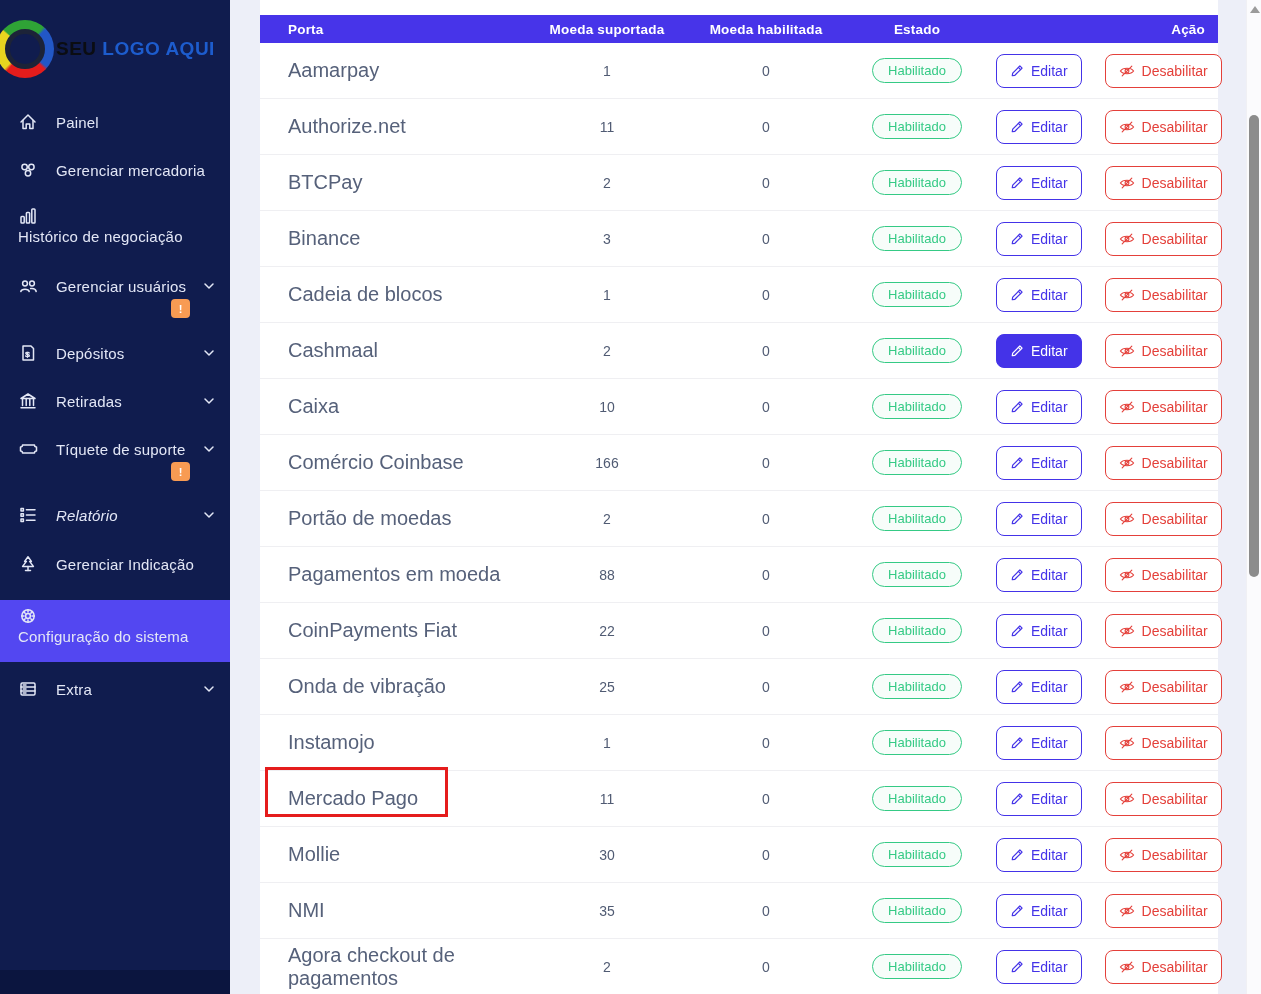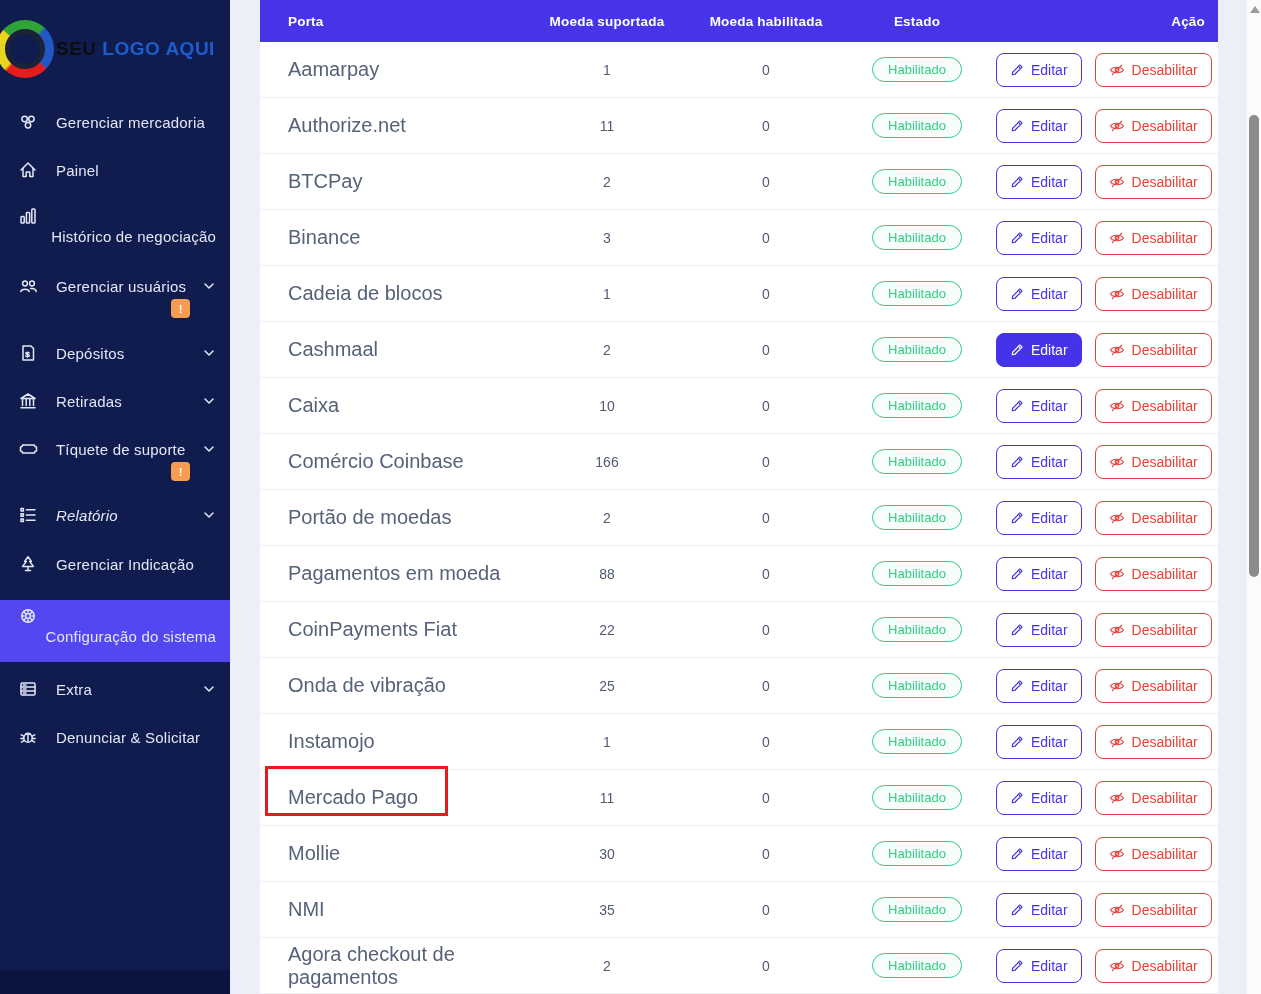--- a/index.html
+++ b/index.html
@@ -36,37 +36,37 @@
 
   .menu { padding-top:12px; }
   .side-item {
     position:relative; display:flex; align-items:center;
     height:48px; padding:0 14px 0 18px;
     color:#e3e7f6; font-size:15px; cursor:pointer;
   }
   .side-item .ico { width:22px; height:20px; flex:0 0 auto; margin-right:16px; display:flex; align-items:center; }
   .side-item .lbl { flex:1 1 auto; letter-spacing:.2px; }
   .side-item .chev { width:14px; height:14px; flex:0 0 auto; margin-left:auto; }
-  .side-item.stacked { display:block; height:62px; padding-top:6px;text-align:right; }
+  .side-item.stacked { display:block; height:62px; padding-top:6px; }
   .side-item.stacked .ico { margin-bottom:2px; }
   .side-item.stacked .lbl { display:block; margin-top:1px; }
   .side-item.active { background:var(--active-bg); }
   .badge {
     position:absolute; right:40px; bottom:-8px; z-index:2;
     width:19px; height:19px; border-radius:4px;
     background:var(--badge-bg); color:#fff; font-size:11px; font-weight:bold;
     display:flex; align-items:center; justify-content:center;
   }
   svg.sico { stroke:#e3e7f6; fill:none; stroke-width:1.5; stroke-linecap:round; stroke-linejoin:round; }
 
   
   .main { position:absolute; left:260px; top:0; width:958px; height:994px; background:#fff; }
   .thead {
-    height:42px; background:var(--header-bg); color:#fff;
-    font-size:13.5px; font-weight:bold; letter-spacing:.2px;
+    height:28px; background:var(--header-bg); color:#fff;
+    font-size:13.5px; font-weight:bold; letter-spacing:.2px;margin-top:15px;
   }
   .grid-row {
     display:grid;
     grid-template-columns:260px 174px 144px 158px 1fr;
     align-items:center;
   }
   .c-name { padding-left:28px; text-align:left; }
   .c-center { text-align:center; }
   .c-action { text-align:right; padding-right:13px; white-space:nowrap; }
   .trow {
@@ -82,21 +82,21 @@
     background:#f7fdfa; font-size:13px;
   }
   .btn {
     display:inline-flex; align-items:center; gap:7px;
     height:33px; padding:16px 13px; border-radius:8px; background:#fff;
     font-size:14px; cursor:pointer; vertical-align:middle;
   }
   .btn svg { flex:0 0 auto; }
   .btn-edit { border:1px solid var(--blue); color:var(--blue); }
   .btn-edit.filled { background:var(--blue); color:#fff; }
-  .btn-disable { border:1px solid var(--red); color:var(--red); margin-left:9px; }
+  .btn-disable { border:1px solid var(--red); color:var(--red); margin-left:19px; }
 
   .red-box {
     position:absolute; left:5px; top:-4px; width:183px; height:50px;
     border:3px solid var(--highlight-red); pointer-events:none; z-index:3;
   }
 
   
   .vscroll {
     position:absolute; right:0; top:0; width:15px; height:994px;
     background:#fbfbfd; border-left:1px solid #f0f0f4;
@@ -119,35 +119,35 @@
     <div class="logo-mark"></div>
     <div class="logo-text">
       <span class="seu">SEU</span>
       <span class="rest">LOGO AQUI</span>
     </div>
   </div>
   <nav class="menu" id="menu">
       <div class="side-item">
     <span class="ico">
           <svg class="sico" width="20" height="20" viewBox="0 0 20 20">
+            <path d="M3 10 L10 3 L17 10"></path>
+            <path d="M5 8.6 V16.5 H8.2 V12 H11.8 V16.5 H15 V8.6"></path>
+          </svg>
+        </span>
+    <span class="lbl">Painel</span>
+  </div>
+      <div class="side-item">
+    <span class="ico">
+          <svg class="sico" width="20" height="20" viewBox="0 0 20 20">
             <circle cx="6.6" cy="7" r="2.7"></circle>
             <circle cx="13.4" cy="7" r="2.7"></circle>
             <circle cx="10" cy="13.2" r="2.7"></circle>
           </svg>
         </span>
     <span class="lbl">Gerenciar mercadoria</span>
-  </div>
-      <div class="side-item">
-    <span class="ico">
-          <svg class="sico" width="20" height="20" viewBox="0 0 20 20">
-            <path d="M3 10 L10 3 L17 10"></path>
-            <path d="M5 8.6 V16.5 H8.2 V12 H11.8 V16.5 H15 V8.6"></path>
-          </svg>
-        </span>
-    <span class="lbl">Painel</span>
   </div>
       <div class="side-item stacked" style="margin-top: 6px;">
     <span class="ico">
           <svg class="sico" width="20" height="20" viewBox="0 0 20 20">
             <rect x="3" y="10.5" width="3.2" height="6.5" rx="0.8"></rect>
             <rect x="8.4" y="6.5" width="3.2" height="10.5" rx="0.8"></rect>
             <rect x="13.8" y="3" width="3.2" height="14" rx="0.8"></rect>
           </svg>
         </span>
     <span class="lbl">Histórico de negociação</span>
@@ -244,31 +244,20 @@
             <rect x="3" y="4" width="14" height="12" rx="1.2"></rect>
             <path d="M3 8 H17 M3 12 H17"></path>
             <path d="M5.2 6 H8 M5.2 10 H8 M5.2 14 H8"></path>
           </svg>
         </span>
     <span class="lbl">Extra</span>
   <span class="chev"><svg class="sico" width="14" height="14" viewBox="0 0 14 14">
             <path d="M3 5 L7 9 L11 5"></path>
           </svg></span>
       </div>
-      <div class="side-item">
-    <span class="ico">
-          <svg class="sico" width="20" height="20" viewBox="0 0 20 20">
-            <circle cx="10" cy="11" r="4.2"></circle>
-            <path d="M7.5 7.6 C7.5 5.8 12.5 5.8 12.5 7.6"></path>
-            <path d="M5.8 9.2 L3.2 7.8 M5.6 11.5 H2.8 M6 13.6 L3.5 15.2 M14.2 9.2 L16.8 7.8 M14.4 11.5 H17.2 M14 13.6 L16.5 15.2"></path>
-            <path d="M10 7 V14"></path>
-          </svg>
-        </span>
-    <span class="lbl">Denunciar &amp; Solicitar</span>
-  </div>
     </nav>
   <div class="sidebar-footer"></div>
 </aside>
 
 <main class="main">
   <div class="thead grid-row">
     <div class="c-name">Porta</div>
     <div class="c-center">Moeda suportada</div>
     <div class="c-center">Moeda habilitada</div>
     <div class="c-center">Estado</div>

